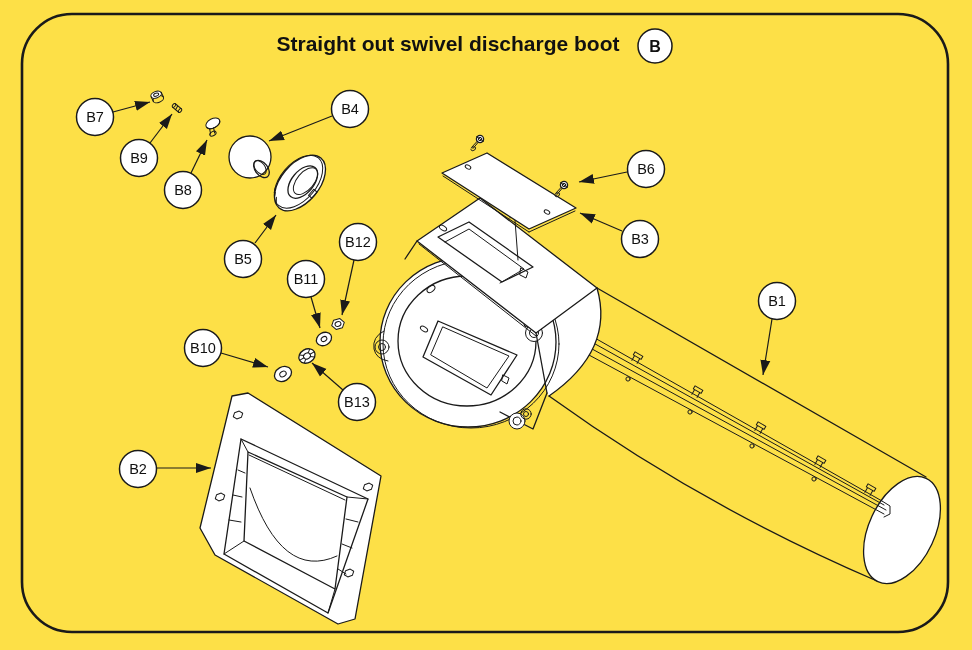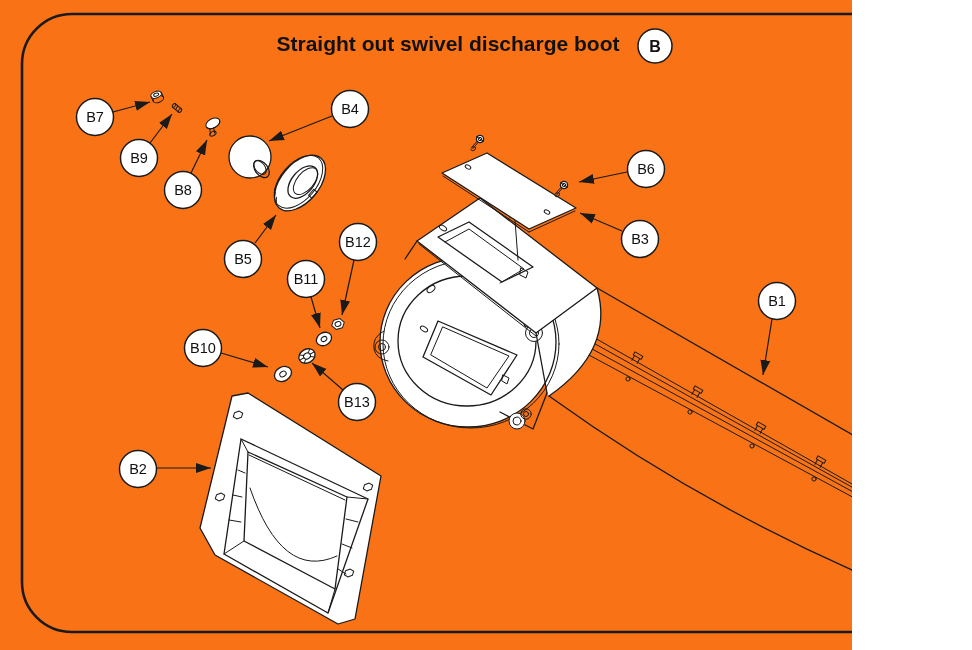--- a/index.html
+++ b/index.html
@@ -1,16 +1,16 @@
 <!DOCTYPE html>
 <html><head>
 <meta charset="utf-8">
 <style>
   html,body{margin:0;padding:0;background:#ffffff;}
-  .page{position:relative;width:852px;height:650px;background:#f97316;overflow:hidden;
+  .page{position:relative;width:972px;height:650px;background:#fde047;overflow:hidden;
         font-family:"Liberation Sans", sans-serif;}
   svg{display:block;}
   .ln{fill:none;stroke:#1a1a1a;stroke-width:1.3;stroke-linejoin:round;stroke-linecap:round;}
   .lnw{fill:#ffffff;stroke:#1a1a1a;stroke-width:1.3;stroke-linejoin:round;stroke-linecap:round;}
   .thin{stroke-width:1;}
   .leader{fill:none;stroke:#1a1a1a;stroke-width:1.2;}
   .balloon-circle{fill:#ffffff;stroke:#1a1a1a;stroke-width:1.5;}
   .balloon-label{font:14.5px "Liberation Sans", sans-serif;fill:#111;text-anchor:middle;}
   .title-text{font:bold 21px "Liberation Sans", sans-serif;fill:#111;text-anchor:middle;}
   .tag-label{font:bold 16px "Liberation Sans", sans-serif;fill:#111;text-anchor:middle;}

